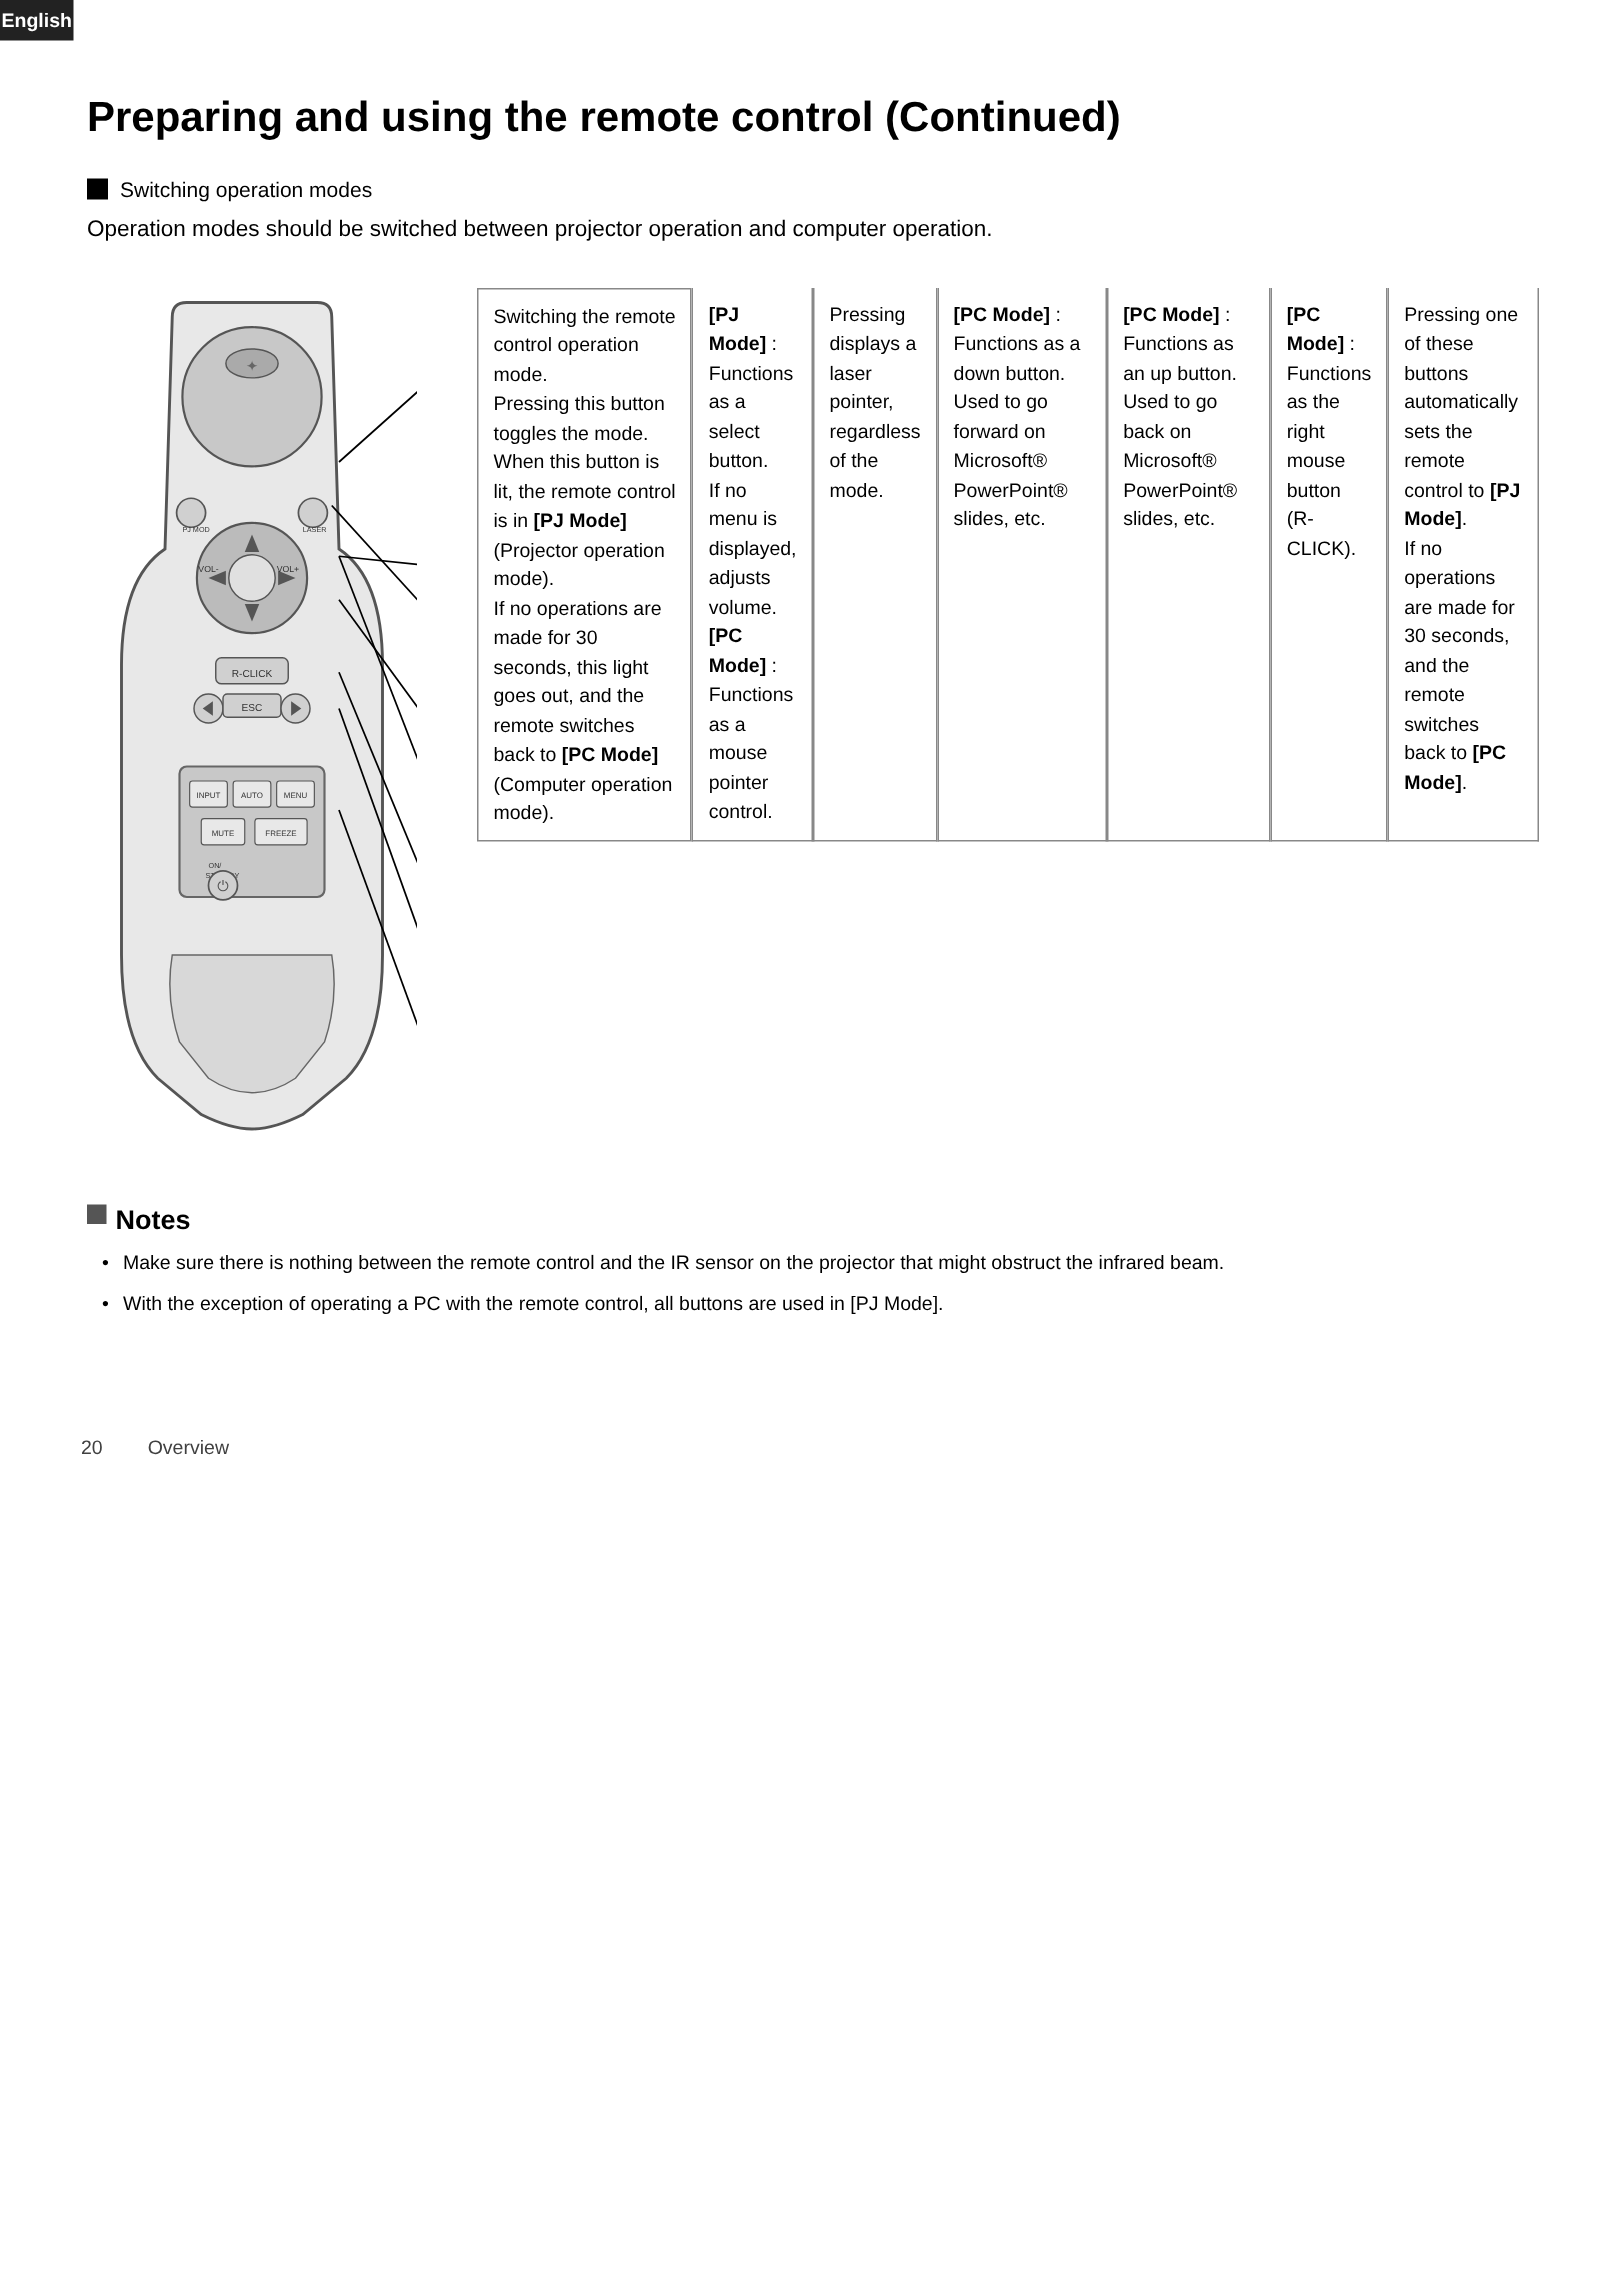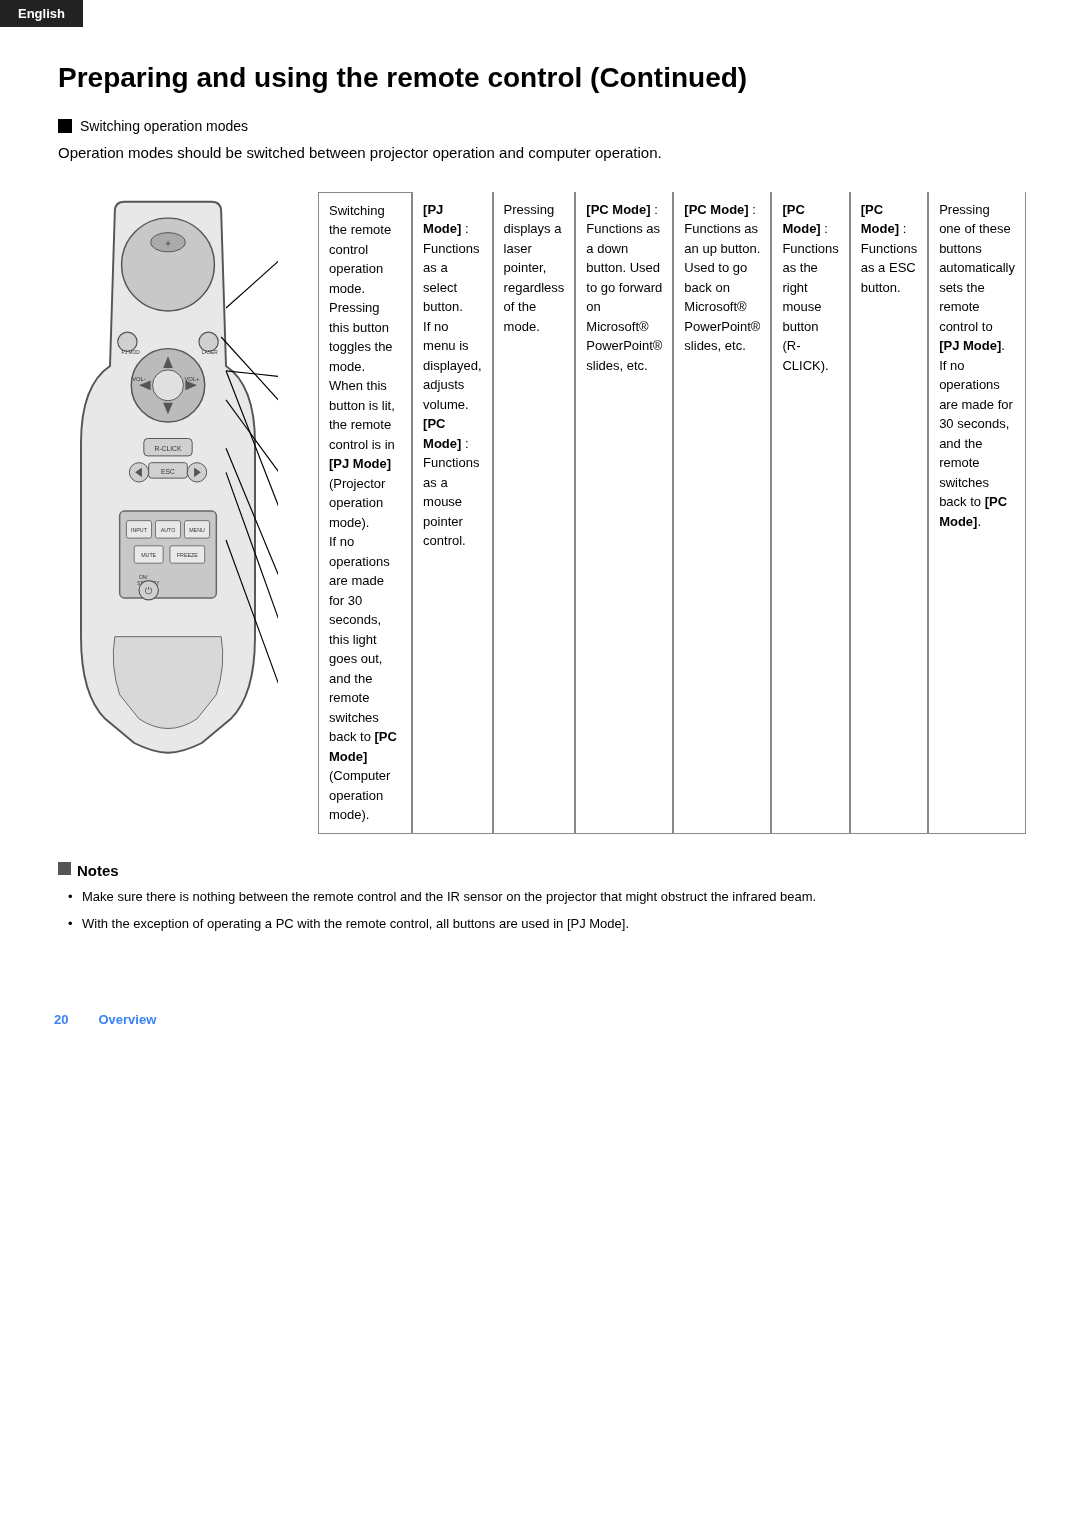--- a/index.html
+++ b/index.html
@@ -14,21 +14,21 @@
     }
 
     .lang-tab {
       position: absolute;
       top: 0;
       left: 0;
       background: #222;
       color: #fff;
       font-weight: bold;
       font-size: 13px;
-      padding: 6px 18px;
+      padding: 6px 1px;
       display: inline-block;
     }
 
     .page-content {
       padding: 60px 54px 40px 58px;
     }
 
     .page-title {
       font-size: 28px;
       font-weight: bold;
@@ -92,21 +92,21 @@
     }
 
     .notes-section {
       margin-top: 28px;
     }
 
     .notes-heading {
       display: flex;
       gap: 6px;
       font-weight: bold;
-      font-size: 15px;
+      font-size: 18px;
       margin-bottom: 8px;
     }
 
     .notes-icon {
       width: 13px;
       height: 13px;
       background: #555;
       display: inline-block;
       flex-shrink: 0;
     }
@@ -129,22 +129,21 @@
       position: absolute;
       left: 0;
     }
 
     .page-footer {
       margin-top: 30px;
       padding: 0 54px;
       display: flex;
       gap: 30px;
       font-size: 13px;
-      color: #3b82f6;
-      font-weight: bold;
+      color: #404040;
     }
 
     
     .remote-svg {
       width: 220px;
       height: 580px;
     }
   </style>
 </head>
 <body>
@@ -256,21 +255,20 @@
       </svg>
     </div>
 
     <div class="callout-table" id="callout-table">
     <div class="callout-row">Switching the remote control operation mode.<br>Pressing this button toggles the mode.<br>When this button is lit, the remote control is in <strong>[PJ Mode]</strong> (Projector operation mode).<br>If no operations are made for 30 seconds, this light goes out, and the remote switches back to <strong>[PC Mode]</strong> (Computer operation mode).</div>
         <div class="callout-row"><strong>[PJ Mode]</strong> : Functions as a select button.<br>If no menu is displayed, adjusts volume.<br><strong>[PC Mode]</strong> : Functions as a mouse pointer control.</div>
         <div class="callout-row">Pressing displays a laser pointer, regardless of the mode.</div>
         <div class="callout-row"><strong>[PC Mode]</strong> : Functions as a down button. Used to go forward on Microsoft® PowerPoint® slides, etc.</div>
         <div class="callout-row"><strong>[PC Mode]</strong> : Functions as an up button. Used to go back on Microsoft® PowerPoint® slides, etc.</div>
         <div class="callout-row"><strong>[PC Mode]</strong> : Functions as the right mouse button (R-CLICK).</div>
-        <div class="callout-row"><strong>[PC Mode]</strong> : Functions as a ESC button.</div>
         <div class="callout-row">Pressing one of these buttons automatically sets the remote control to <strong>[PJ Mode]</strong>.<br>If no operations are made for 30 seconds, and the remote switches back to <strong>[PC Mode]</strong>.</div>
       </div>
   </div>
 
   <div class="notes-section">
     <div class="notes-heading">
       <span class="notes-icon"></span>
       <span>Notes</span>
     </div>
     <ul class="notes-list" id="notes-list">

